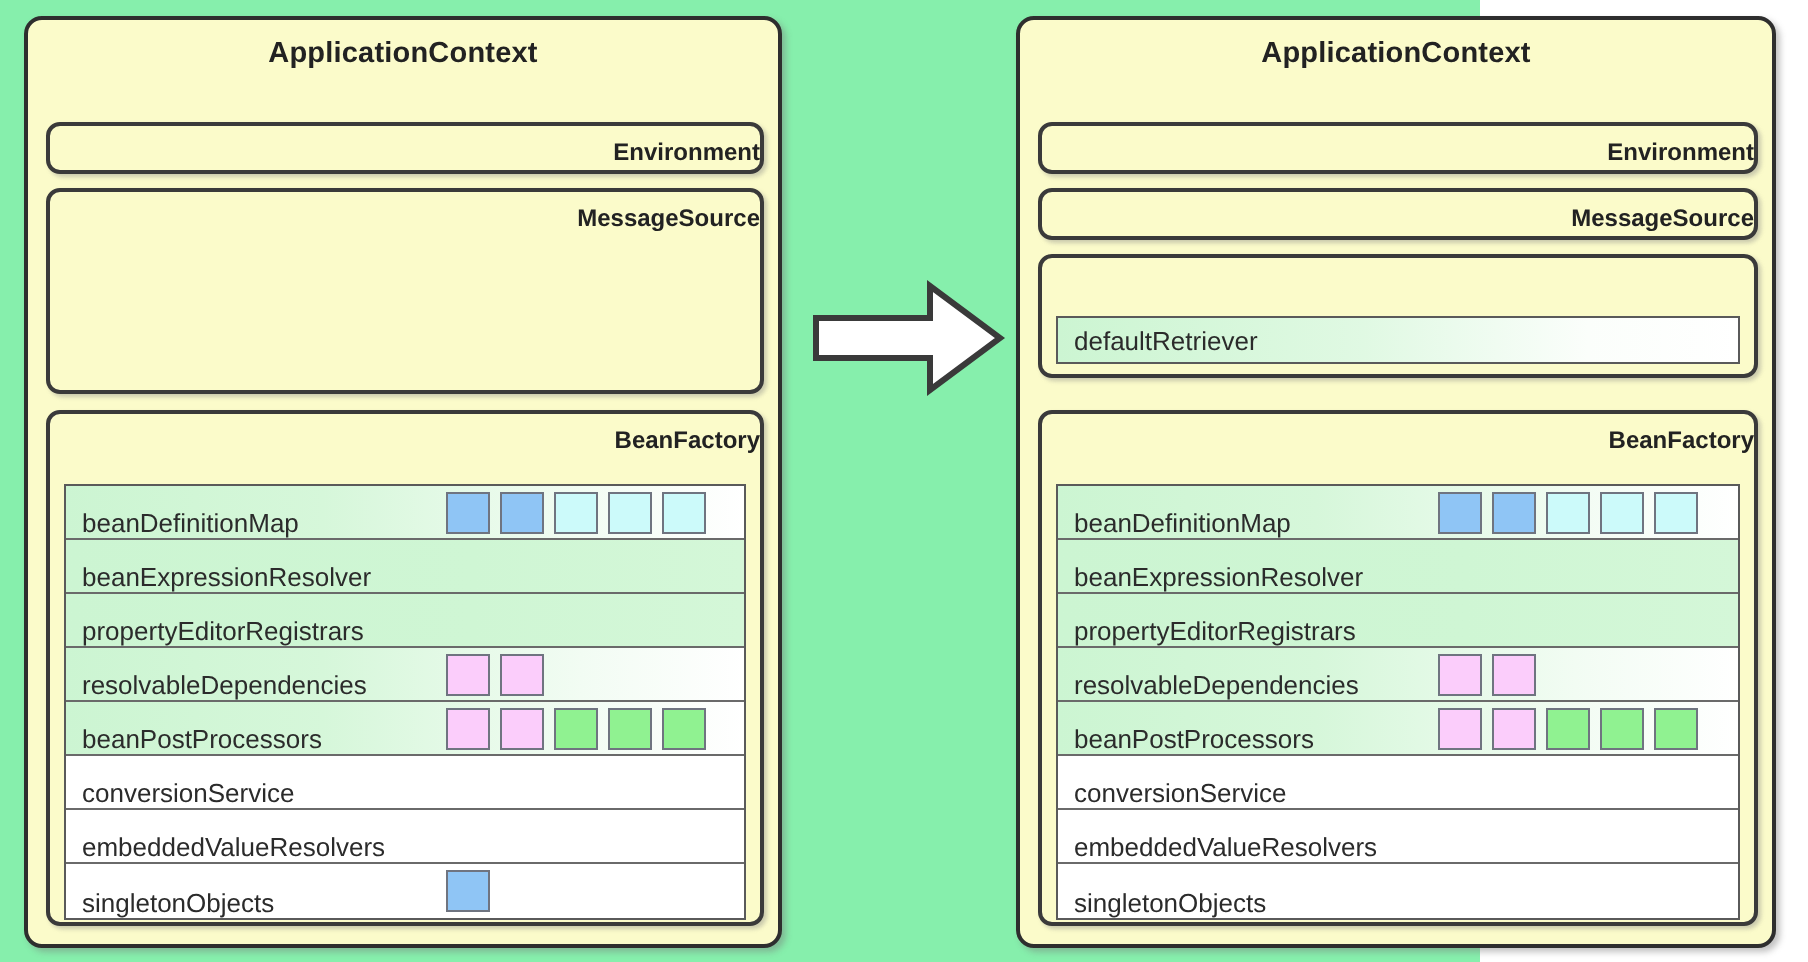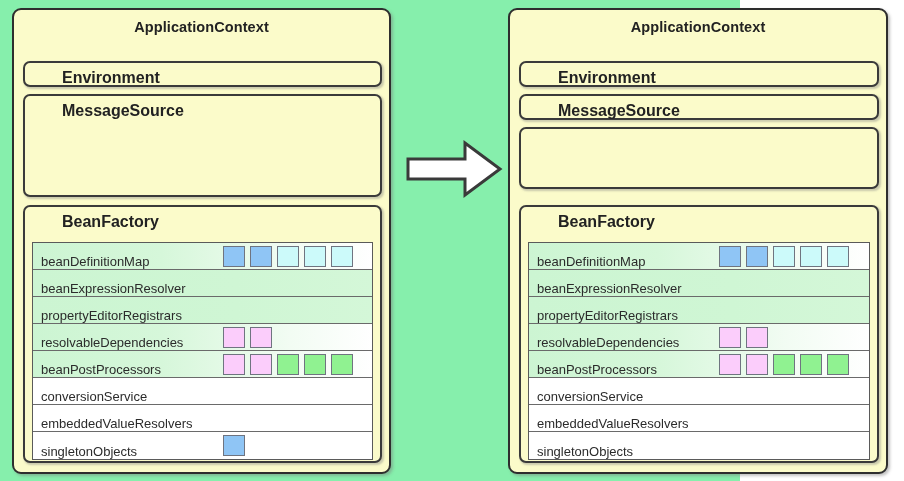--- a/index.html
+++ b/index.html
@@ -48,23 +48,23 @@
 
   
   .subbox {
     position: absolute;
     background: #fbfbca;
     border: 2px solid #3a3a3a;
     border-radius: 7px;
     box-shadow: 1.5px 1.5px 2px rgba(130,130,130,0.4);
   }
   .subbox-title {
-    text-align: left;
+    text-align: right;
     font-weight: bold;
-    font-size: 16px;
+    font-size: 12px;
     color: #222222;
     line-height: 1;
     padding-top: 7px;
     padding-left: 37px;
   }
 
   
   .rows {
     position: absolute;
     left: 7px;
@@ -217,20 +217,23 @@
 
     <div class="subbox" style="left:9px; top:51px; width:360px; height:26px;">
       <div class="subbox-title">Environment</div>
     </div>
 
     <div class="subbox" style="left:9px; top:84px; width:360px; height:26px;">
       <div class="subbox-title">MessageSource</div>
     </div>
 
     <div class="subbox" style="left:9px; top:117px; width:360px; height:62px;">
+      <div class="strip" style="top:29px;">
+        <span class="strip-label">defaultRetriever</span>
+      </div>
     </div>
 
     <div class="subbox" style="left:9px; top:195px; width:360px; height:258px;">
       <div class="subbox-title">BeanFactory</div>
       <div class="rows" id="rows-right" style="top:35px;">
           <div class="row green">
             <span class="row-label">beanDefinitionMap</span>
             <div class="chips" style="left: 190px;">
               <div class="chip blue"></div>
               <div class="chip blue"></div>

